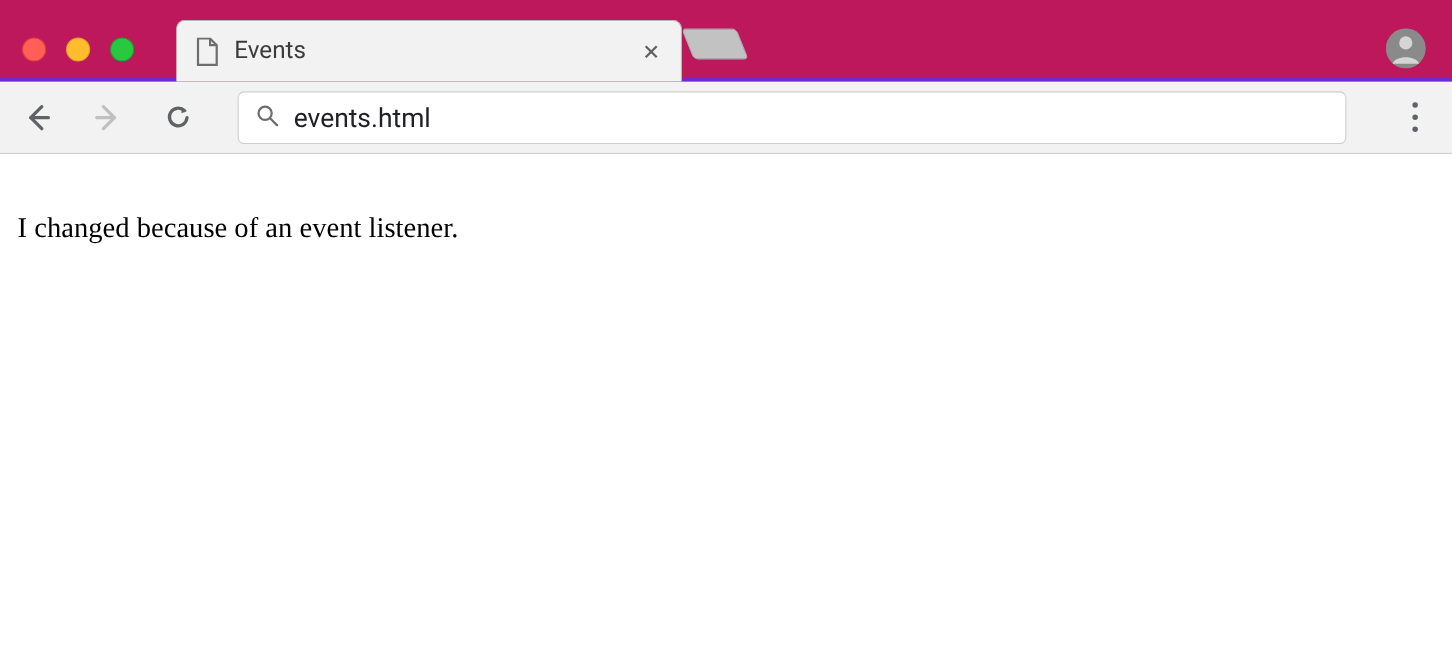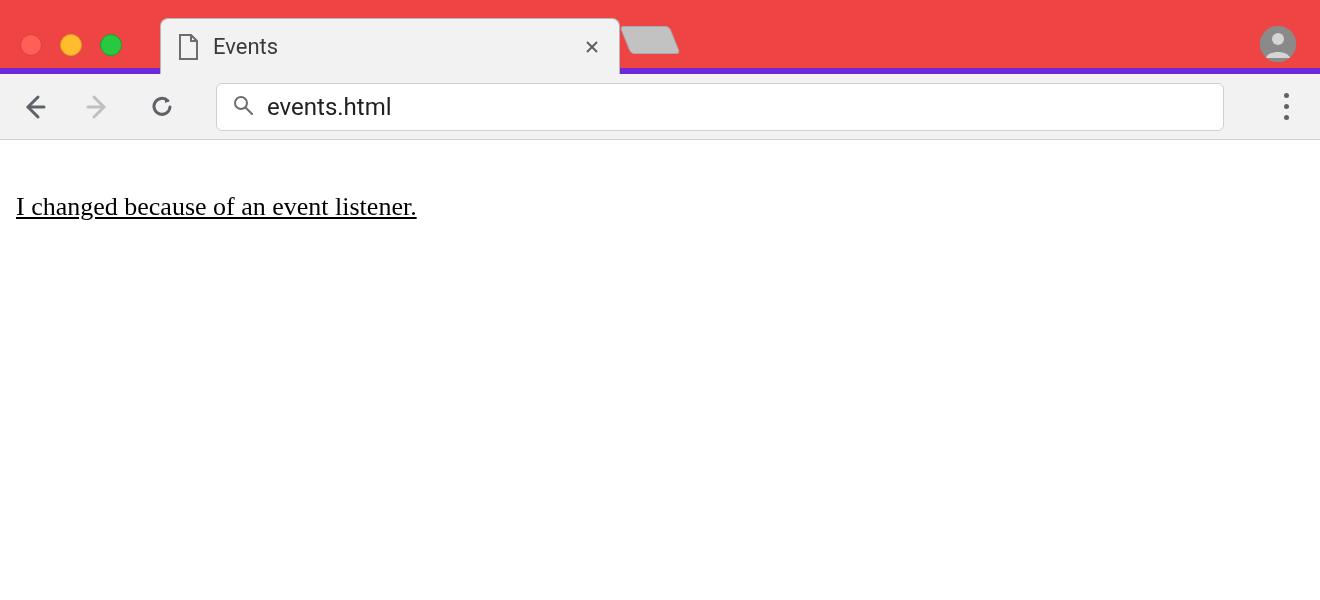--- a/index.html
+++ b/index.html
@@ -1,19 +1,19 @@
 <!DOCTYPE html>
 <html><head>
   <meta charset="utf-8">
   <style>
     * { box-sizing: border-box; margin: 0; padding: 0; }
     html, body { width: 1320px; height: 600px; font-family: -apple-system, BlinkMacSystemFont, "Segoe UI", Roboto, Helvetica, Arial, sans-serif; background: #fff; overflow: hidden; }
     .chrome { width: 100%; height: 100%; display: flex; flex-direction: column; }
     
-    .tabstrip { background: #ef4444; height: 74px; position: relative; border-bottom: 6px solid #6d28d9; padding-left: 44px; }
+    .tabstrip { background: #be185d; height: 74px; position: relative; border-bottom: 3px solid #6d28d9; padding-left: 44px; }
     .traffic-lights { position: absolute; left: 20px; top: 34px; display: flex; gap: 18px; }
     .light { width: 22px; height: 22px; border-radius: 50%; border: 1px solid rgba(0,0,0,0.15); }
     .light.red { background: #ff5f57; border-color: #e03e39; }
     .light.yellow { background: #ffbd2e; border-color: #dea023; }
     .light.green { background: #28c840; border-color: #19a32d; }
     .tab { position: absolute; left: 160px; top: 18px; height: 56px; min-width: 460px; background: #f2f2f2; border: 1px solid #b6b6b6; border-bottom: none; border-top-left-radius: 8px; border-top-right-radius: 8px; display: flex; align-items: center; padding: 0 16px; gap: 14px; }
     .tab .fileicon svg { display: block; }
     .tab .title { font-size: 22px; color: #3b3b3b; flex: 1; }
     .tab .close { color: #5f5f5f; font-size: 20px; padding: 4px; }
     .newtab { position: absolute; left: 625px; top: 26px; width: 50px; height: 28px; background: #c2c2c2; border: 1px solid #a9a9a9; transform: skewX(22deg); border-radius: 4px; }
@@ -25,21 +25,21 @@
     .navbtn.disabled { color: #b9b9b9; }
     .omnibox { flex: 1; height: 48px; background: #ffffff; border: 1px solid #cfcfcf; border-radius: 6px; display: flex; align-items: center; padding: 0 16px; gap: 14px; margin: 0 10px; }
     .omnibox svg { flex-shrink: 0; }
     .omnibox input { border: none; outline: none; font-size: 24px; width: 100%; color: #202124; background: transparent; font-family: inherit; }
     .menu { width: 40px; height: 40px; display: flex; align-items: center; justify-content: center; margin-left: 8px; }
     .menu .dots { display: flex; flex-direction: column; gap: 6px; }
     .menu .dot { width: 5px; height: 5px; background: #5f6368; border-radius: 50%; }
     
     .page { flex: 1; background: #fff; padding: 18px 16px; }
     .pagebtn { font-size: 20px; padding: 6px 14px; background: #fff; border: 1px solid #c9c9c9; border-radius: 8px; color: #202124; cursor: pointer; font-family: inherit; }
-    .pagetext { font-family: "Times New Roman", Times, serif; font-size: 26px; color: #000; margin-top: 34px; text-decoration: underline; }
+    .pagetext { font-family: "Times New Roman", Times, serif; font-size: 26px; color: #000; margin-top: 34px; }
   </style>
 </head>
 <body>
 
 <div class="chrome">
 
   <div class="tabstrip">
     <div class="traffic-lights">
       <div class="light red"></div>
       <div class="light yellow"></div>

